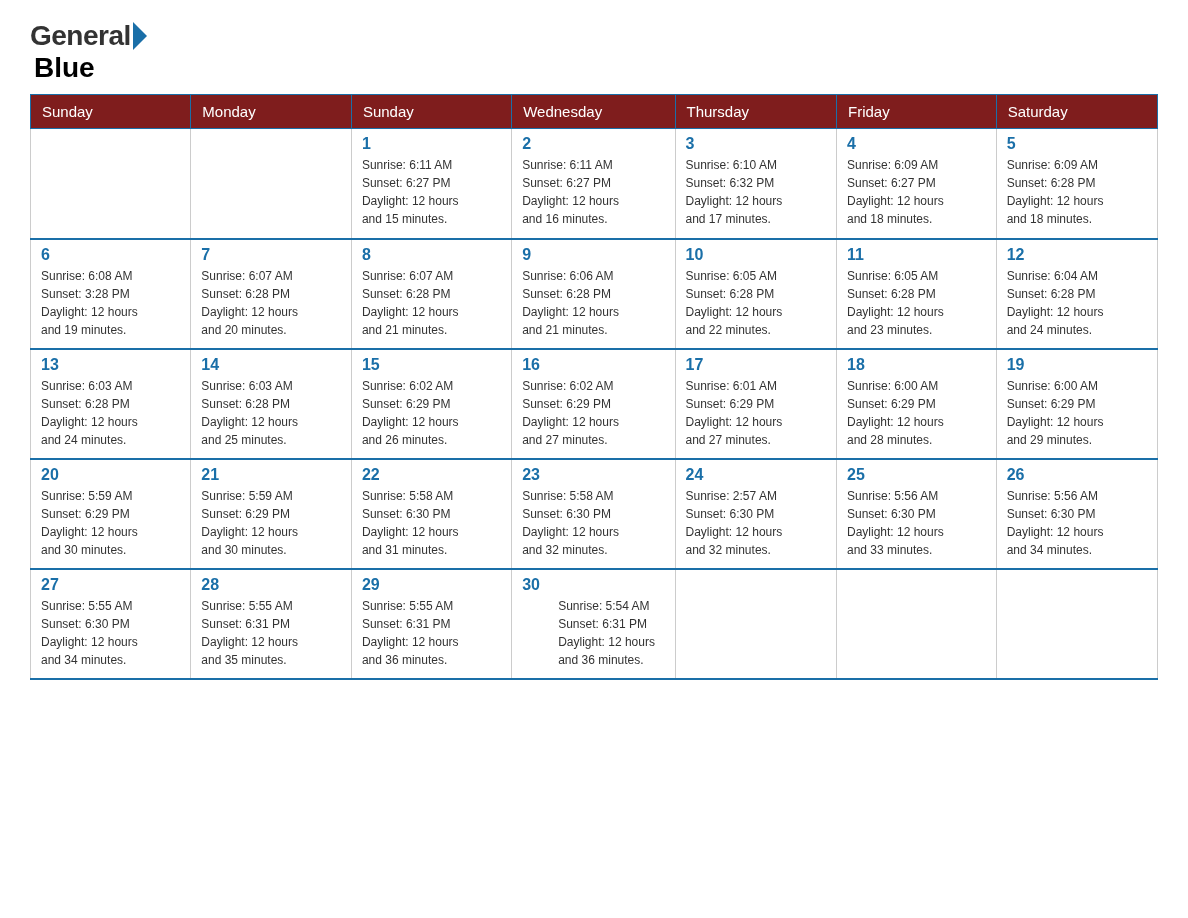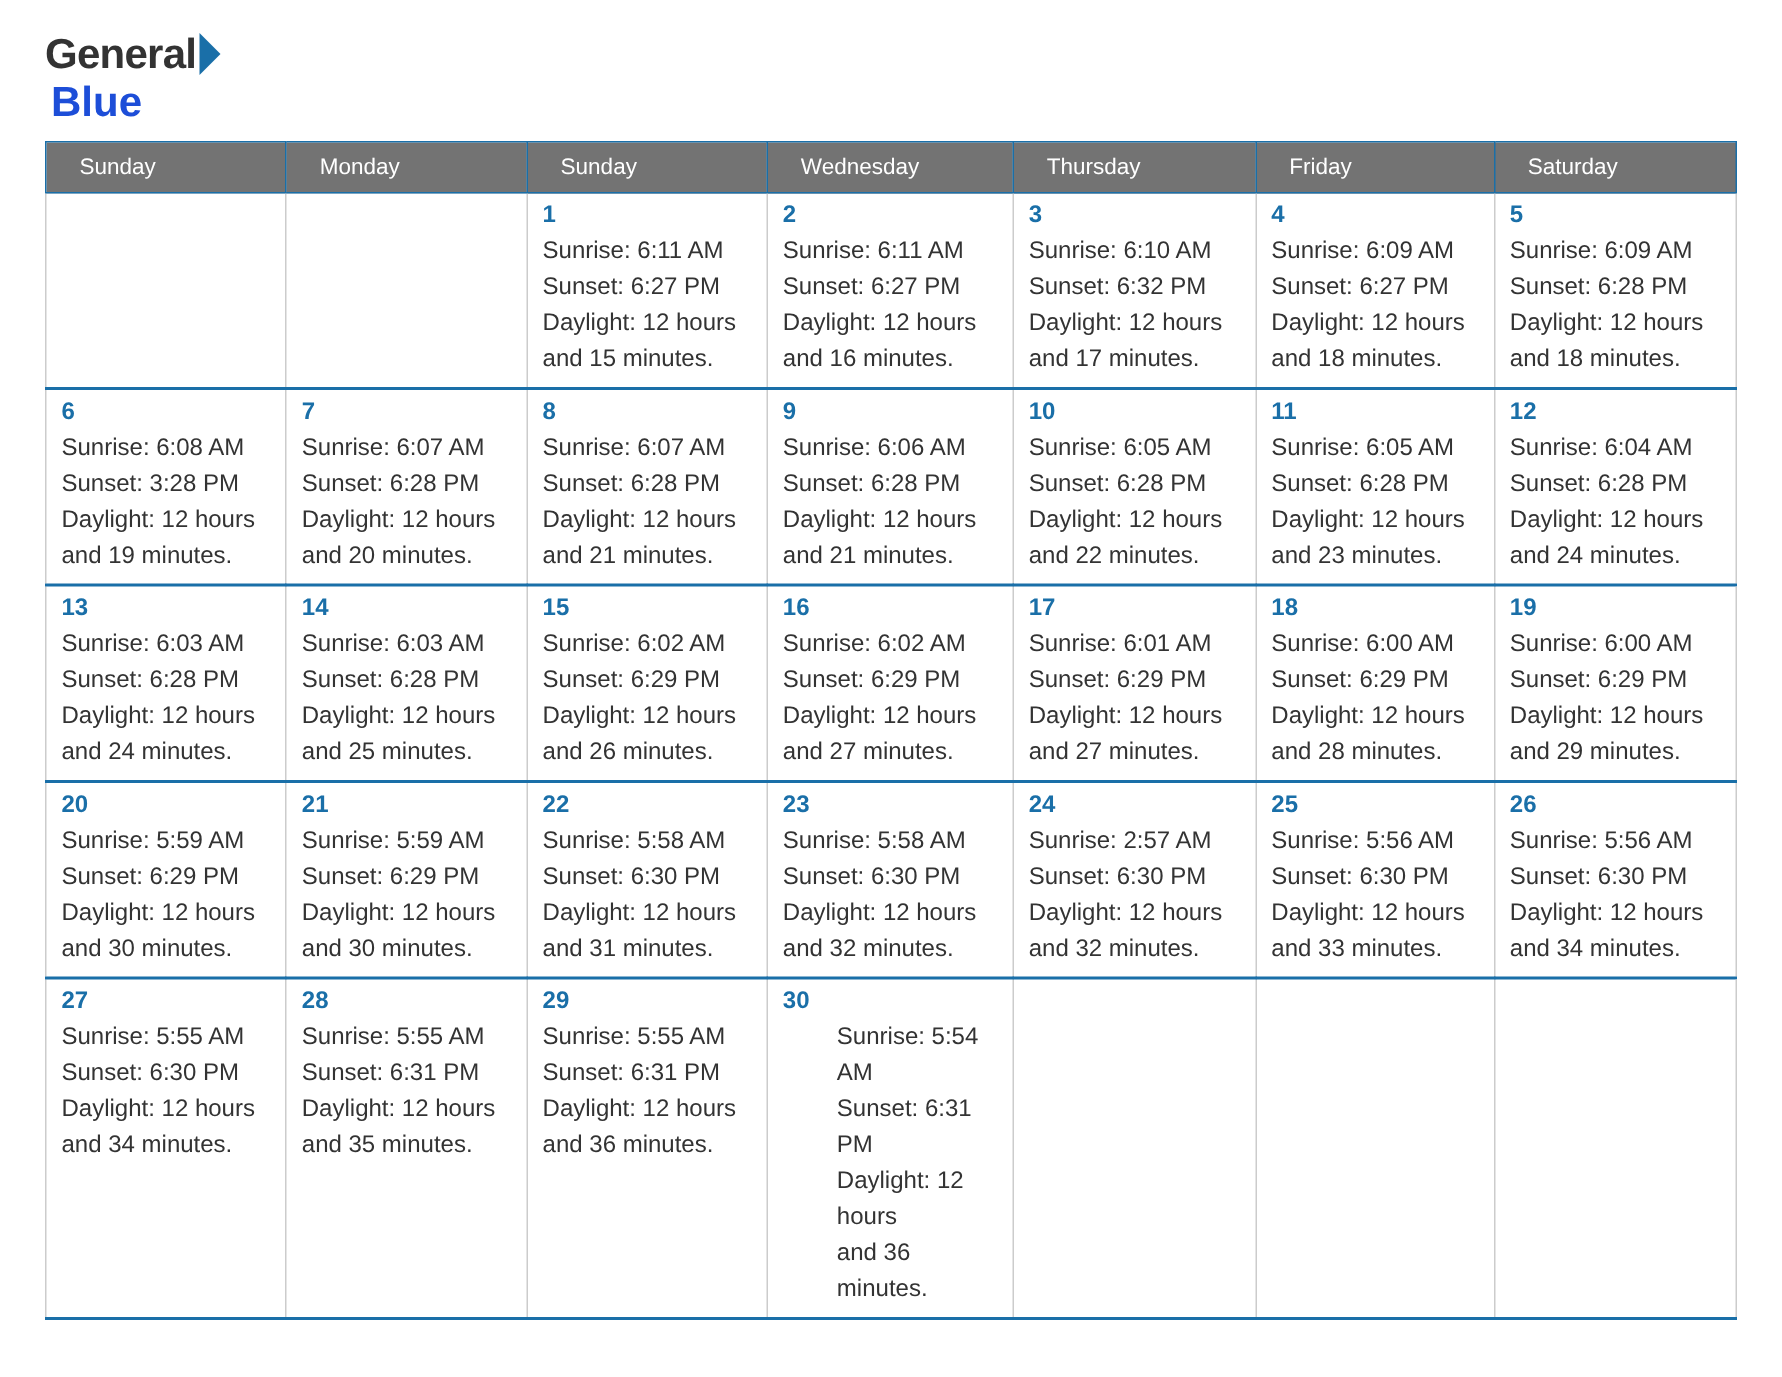--- a/index.html
+++ b/index.html
@@ -36,21 +36,21 @@
       width: 0;
       height: 0;
       border-left: 14px solid #1a6fa8;
       border-top: 14px solid transparent;
       border-bottom: 14px solid transparent;
       margin-left: 2px;
     }
     .logo-blue {
       font-size: 28px;
       font-weight: bold;
-      color: #1d4ed8;
+      color: #000000;
       margin-left: 4px;
     }
     .title-area {
       text-align: right;
     }
     .month-title {
       font-size: 52px;
       font-weight: normal;
       color: #333;
       line-height: 1;
@@ -59,44 +59,44 @@
       font-size: 22px;
       color: #333;
       margin-top: 6px;
     }
     .calendar-table {
       width: 100%;
       border-collapse: collapse;
       margin-top: 10px;
     }
     .calendar-table thead tr th {
-      background-color: #737373;
+      background-color: #7f1d1d;
       color: #fff;
       font-size: 15px;
       font-weight: normal;
-      padding: 8px 22px;
+      padding: 8px 11px;
       text-align: left;
       border: 1px solid #1a6fa8;
     }
     .calendar-table tbody tr td {
       border: 1px solid #ccc;
       padding: 6px 10px;
       vertical-align: top;
       width: 170px;
       min-height: 100px;
       height: 110px;
     }
     .day-number {
       font-size: 16px;
       color: #1a6fa8;
       font-weight: bold;
       margin-bottom: 3px;
     }
     .day-info {
-      font-size: 16px;
+      font-size: 12px;
       color: #333;
       line-height: 1.5;
     }
     .calendar-table tbody tr {
       border-bottom: 2px solid #1a6fa8;
     }
     .empty-cell {
       background: #fff;
     }
   </style>

